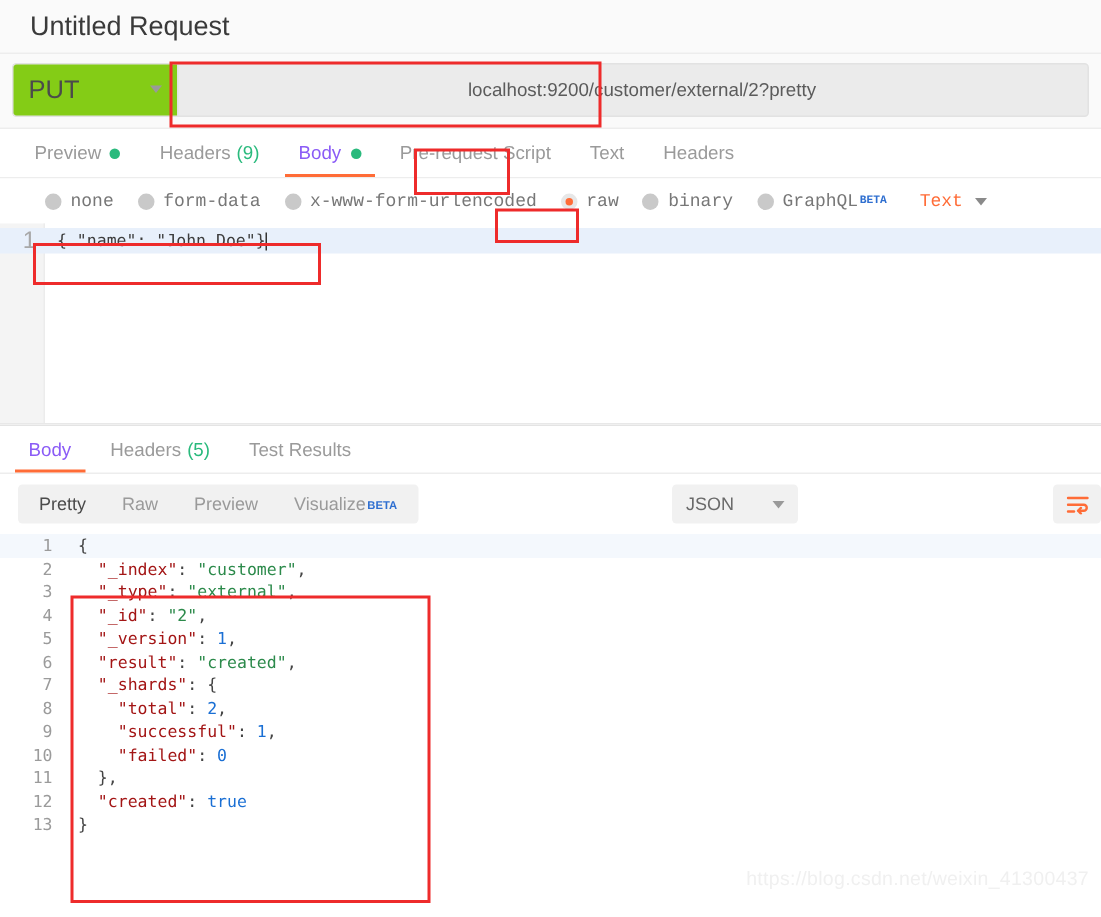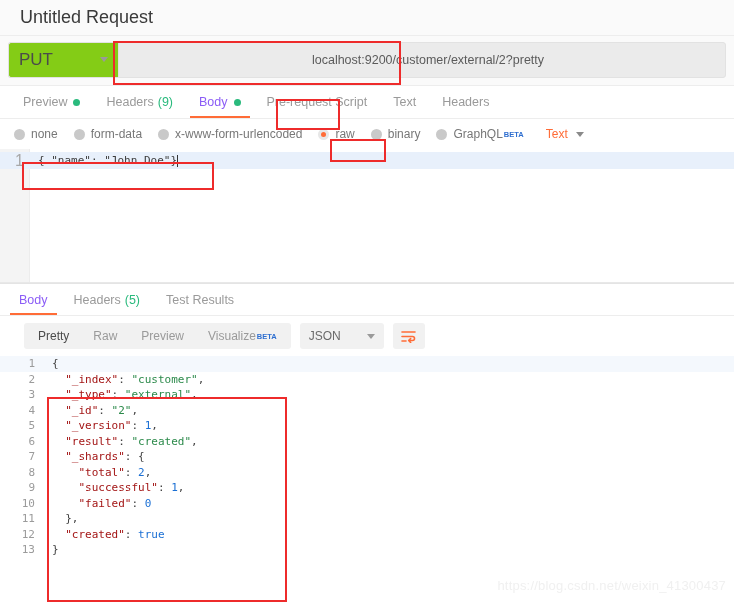--- a/index.html
+++ b/index.html
@@ -81,25 +81,26 @@
   .green-dot {
     width: 7px; height: 7px; border-radius: 50%;
     background: #2aba7d; margin-left: 6px; display: inline-block;
   }
   .count-green { color: #2aba7d; margin-left: 4px; }
 
   
   .body-types {
     height: 30px;
     display: flex; align-items: center;
-    padding-left: 14px;
+    padding-left: 30px;
     font-size: 12px;
     color: #777;
     background: #fff;
     position: relative;
+    font-family: Liberation Mono, monospace;
   }
   .radio-opt { display: flex; align-items: center; margin-right: 16px; }
   .radio {
     width: 11px; height: 11px; border-radius: 50%;
     background: #c9c9c9; margin-right: 6px; flex: none;
     display: flex; align-items: center; justify-content: center;
   }
   .radio.on { background: #e7e7e7; }
   .radio.on::after {
     content: ""; width: 5px; height: 5px; border-radius: 50%; background: #ff6c37;
@@ -152,22 +153,23 @@
     height: 33px;
     display: flex; align-items: stretch;
     padding-left: 6px;
     border-bottom: 1px solid #ededed;
     border-top: 1px solid #e4e4e4;
     background: #fff;
   }
   .resp-toolbar {
     height: 40px;
     display: flex; align-items: center;
-    padding-left: 24px;
-    background: #fff;
+    padding-left: 12px;
+    background: #fff;
+    justify-content: space-between;
   }
   .pill-group {
     display: flex; align-items: center;
     background: #f1f1f1; border-radius: 3px;
     height: 26px; padding: 0 2px;
   }
   .pill {
     font-size: 12px; color: #9a9a9a; padding: 0 12px;
     display: flex; align-items: center; height: 22px;
   }

